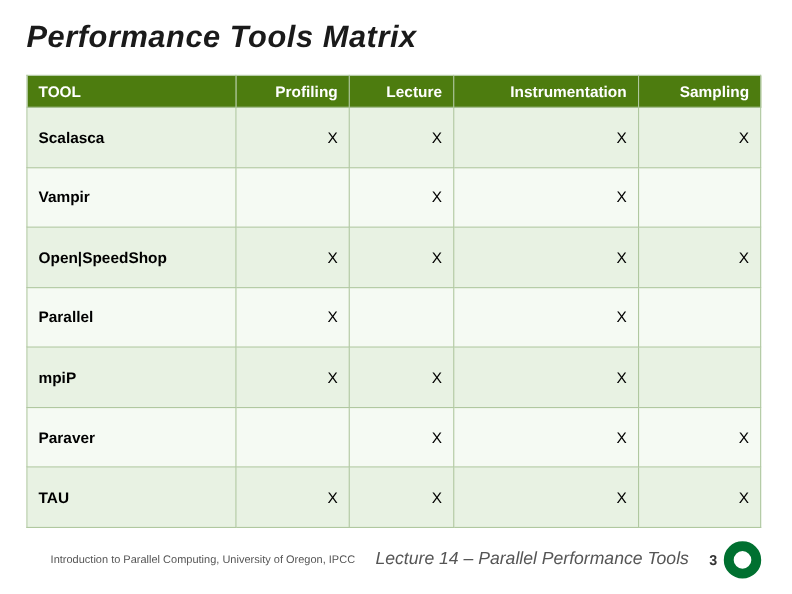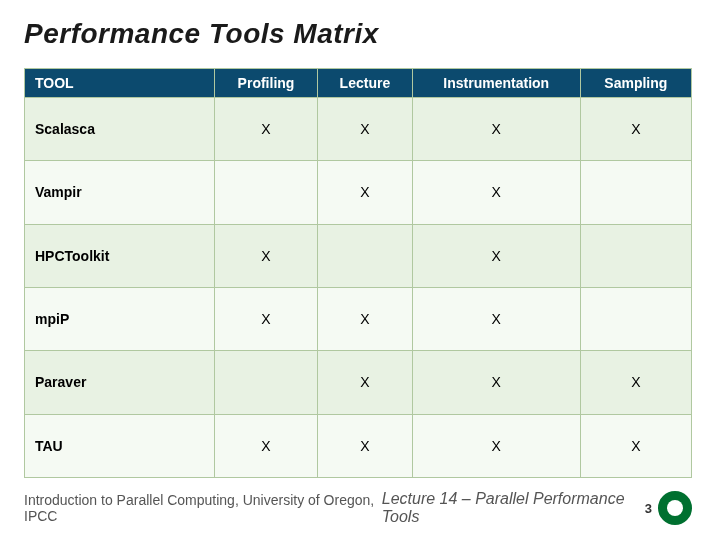--- a/index.html
+++ b/index.html
@@ -32,35 +32,35 @@
 
     .matrix-table {
       width: 100%;
       border-collapse: collapse;
       flex: 1;
     }
 
     .matrix-table th, .matrix-table td {
       border: 1px solid #b0c8a0;
       padding: 6px 10px;
-      text-align: center;
+      text-align: right;
       font-size: 14px;
       font-weight: normal;
     }
 
     .matrix-table th:first-child,
     .matrix-table td:first-child {
       text-align: left;
       font-weight: bold;
       width: 190px;
     }
 
     
     .matrix-table thead tr th {
-      background-color: #0c4a6e;
+      background-color: #4d7c0f;
       color: #ffffff;
       font-weight: bold;
       font-size: 14px;
     }
 
     
     .matrix-table tbody tr:nth-child(odd) {
       background-color: #e8f2e3;
     }
     .matrix-table tbody tr:nth-child(even) {
@@ -71,21 +71,22 @@
       display: flex;
       justify-content: space-between;
       align-items: center;
       margin-top: 12px;
       font-size: 10px;
       color: #444;
     }
 
     .footer-left {
       color: #555;
-      font-size: 14px;
+      font-size: 10px;
+      margin-left: 22px;
     }
 
     .footer-center {
       color: #555;
       font-size: 16px;
       font-style: italic;
     }
 
     .page-number {
       font-size: 13px;
@@ -144,21 +145,28 @@
           <td>X</td>
         </tr>
         <tr>
           <td>Vampir</td>
           <td></td>
           <td>X</td>
           <td>X</td>
           <td></td>
         </tr>
         <tr>
-          <td>HPCToolkit</td>
+          <td>Open|SpeedShop</td>
+          <td>X</td>
+          <td>X</td>
+          <td>X</td>
+          <td>X</td>
+        </tr>
+        <tr>
+          <td>Parallel</td>
           <td>X</td>
           <td></td>
           <td>X</td>
           <td></td>
         </tr>
         <tr>
           <td>mpiP</td>
           <td>X</td>
           <td>X</td>
           <td>X</td>

